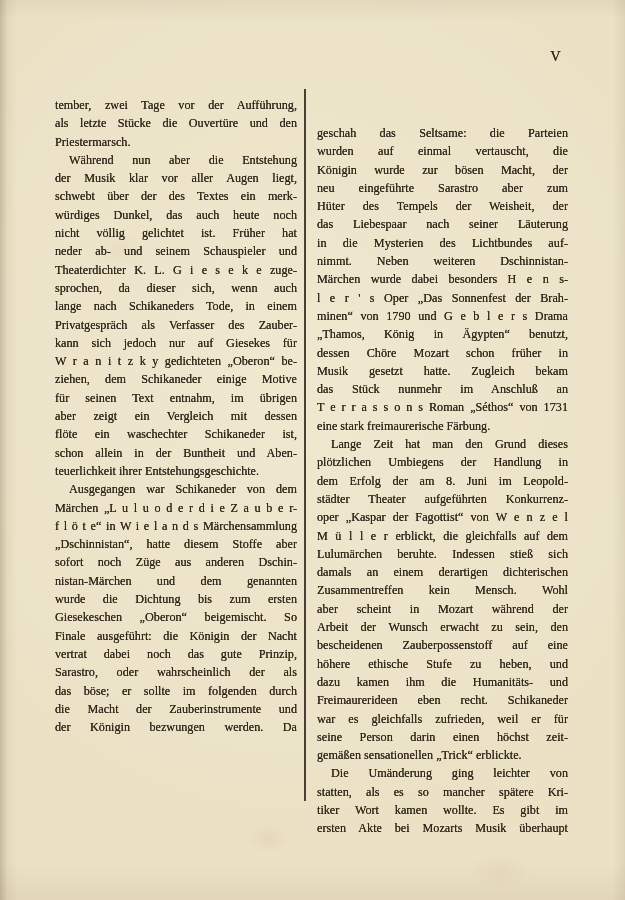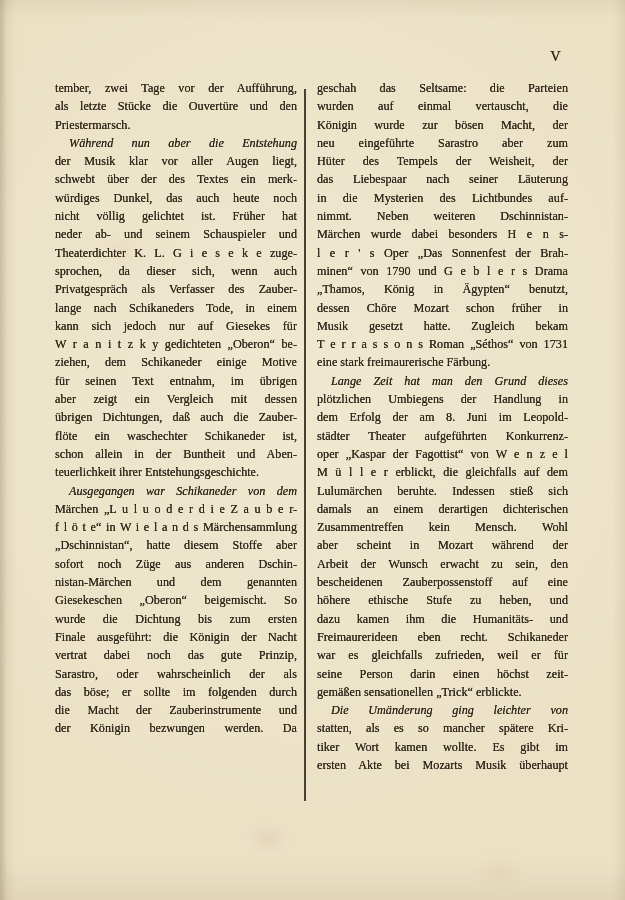--- a/index.html
+++ b/index.html
@@ -39,75 +39,74 @@
     position: absolute;
     left: 304px;
     top: 89px;
     width: 2px;
     height: 712px;
     background: var(--ink, #33291d);
     opacity: 0.88;
   }
   .col {
     position: absolute;
-    top: 79px;
+    top: 96px;
     font-size: 12.2px;
     line-height: 18.3px;
     text-shadow: 0 0 0.35px currentColor;
   }
   .col-left  { left: 55px;  width: 242px; }
-  .col-right { left: 317px; width: 251px; }
+  .col-right { left: 317px; width: 251px; margin-top: 28px; }
   .line {
     height: 18.3px;
     overflow: hidden;
     text-align: justify;
     text-align-last: justify;
     text-justify: inter-word;
     white-space: normal;
   }
   .line.end { text-align-last: left; }
-  .line.indent { text-indent: 14px; font-style: italic; }
+  .line.indent { text-indent: 14px; }
 </style>
 </head>
 <body>
 
 <div class="page">
   <div class="pagenum">V</div>
   <div class="rule"></div>
   <div class="col col-left">
       <div class="line">tember, zwei Tage vor der Aufführung,</div>
       <div class="line">als letzte Stücke die Ouvertüre und den</div>
       <div class="line end">Priestermarsch.</div>
       <div class="line indent">Während nun aber die Entstehung</div>
       <div class="line">der Musik klar vor aller Augen liegt,</div>
       <div class="line">schwebt über der des Textes ein merk-</div>
       <div class="line">würdiges Dunkel, das auch heute noch</div>
       <div class="line">nicht völlig gelichtet ist. Früher hat</div>
       <div class="line">neder ab- und seinem Schauspieler und</div>
       <div class="line">Theaterdichter K. L. G i e s e k e zuge-</div>
       <div class="line">sprochen, da dieser sich, wenn auch</div>
+      <div class="line">lange nach Schikaneders Tode, in einem</div>
       <div class="line">Privatgespräch als Verfasser des Zauber-</div>
-      <div class="line">lange nach Schikaneders Tode, in einem</div>
       <div class="line">kann sich jedoch nur auf Giesekes für</div>
       <div class="line">W r a n i t z k y gedichteten „Oberon“ be-</div>
       <div class="line">ziehen, dem Schikaneder einige Motive</div>
       <div class="line">für seinen Text entnahm, im übrigen</div>
       <div class="line">aber zeigt ein Vergleich mit dessen</div>
-      <div class="line">übrigen Dichtungen, daß auch die Zauber-</div>
       <div class="line">flöte ein waschechter Schikaneder ist,</div>
       <div class="line">schon allein in der Buntheit und Aben-</div>
       <div class="line end">teuerlichkeit ihrer Entstehungsgeschichte.</div>
       <div class="line indent">Ausgegangen war Schikaneder von dem</div>
       <div class="line">Märchen „L u l u o d e r d i e Z a u b e r-</div>
       <div class="line">f l ö t e“ in W i e l a n d s Märchensammlung</div>
       <div class="line">„Dschinnistan“, hatte diesem Stoffe aber</div>
       <div class="line">sofort noch Züge aus anderen Dschin-</div>
       <div class="line">nistan-Märchen und dem genannten</div>
+      <div class="line">wurde die Dichtung bis zum ersten</div>
       <div class="line">Giesekeschen „Oberon“ beigemischt. So</div>
-      <div class="line">wurde die Dichtung bis zum ersten</div>
       <div class="line">Finale ausgeführt: die Königin der Nacht</div>
       <div class="line">vertrat dabei noch das gute Prinzip,</div>
       <div class="line">Sarastro, oder wahrscheinlich der als</div>
       <div class="line">das böse; er sollte im folgenden durch</div>
       <div class="line">die Macht der Zauberinstrumente und</div>
       <div class="line">der Königin bezwungen werden. Da</div>
     </div>
   <div class="col col-right">
       <div class="line">geschah das Seltsame: die Parteien</div>
       <div class="line">wurden auf einmal vertauscht, die</div>
@@ -116,20 +115,21 @@
       <div class="line">Hüter des Tempels der Weisheit, der</div>
       <div class="line">das Liebespaar nach seiner Läuterung</div>
       <div class="line">in die Mysterien des Lichtbundes auf-</div>
       <div class="line">nimmt. Neben weiteren Dschinnistan-</div>
       <div class="line">Märchen wurde dabei besonders H e n s-</div>
       <div class="line">l e r ' s Oper „Das Sonnenfest der Brah-</div>
       <div class="line">minen“ von 1790 und G e b l e r s Drama</div>
       <div class="line">„Thamos, König in Ägypten“ benutzt,</div>
       <div class="line">dessen Chöre Mozart schon früher in</div>
       <div class="line">Musik gesetzt hatte. Zugleich bekam</div>
+      <div class="line">das Stück nunmehr im Anschluß an</div>
       <div class="line">T e r r a s s o n s Roman „Séthos“ von 1731</div>
       <div class="line end">eine stark freimaurerische Färbung.</div>
       <div class="line indent">Lange Zeit hat man den Grund dieses</div>
       <div class="line">plötzlichen Umbiegens der Handlung in</div>
       <div class="line">dem Erfolg der am 8. Juni im Leopold-</div>
       <div class="line">städter Theater aufgeführten Konkurrenz-</div>
       <div class="line">oper „Kaspar der Fagottist“ von W e n z e l</div>
       <div class="line">M ü l l e r erblickt, die gleichfalls auf dem</div>
       <div class="line">Lulumärchen beruhte. Indessen stieß sich</div>
       <div class="line">damals an einem derartigen dichterischen</div>

